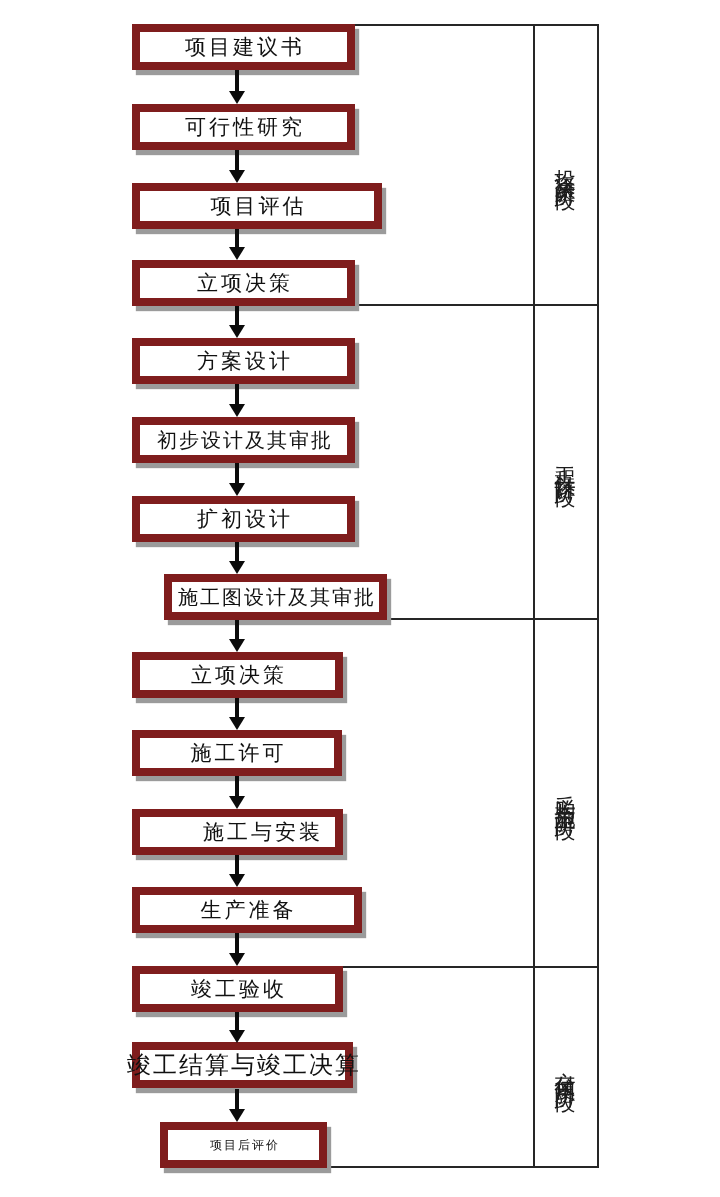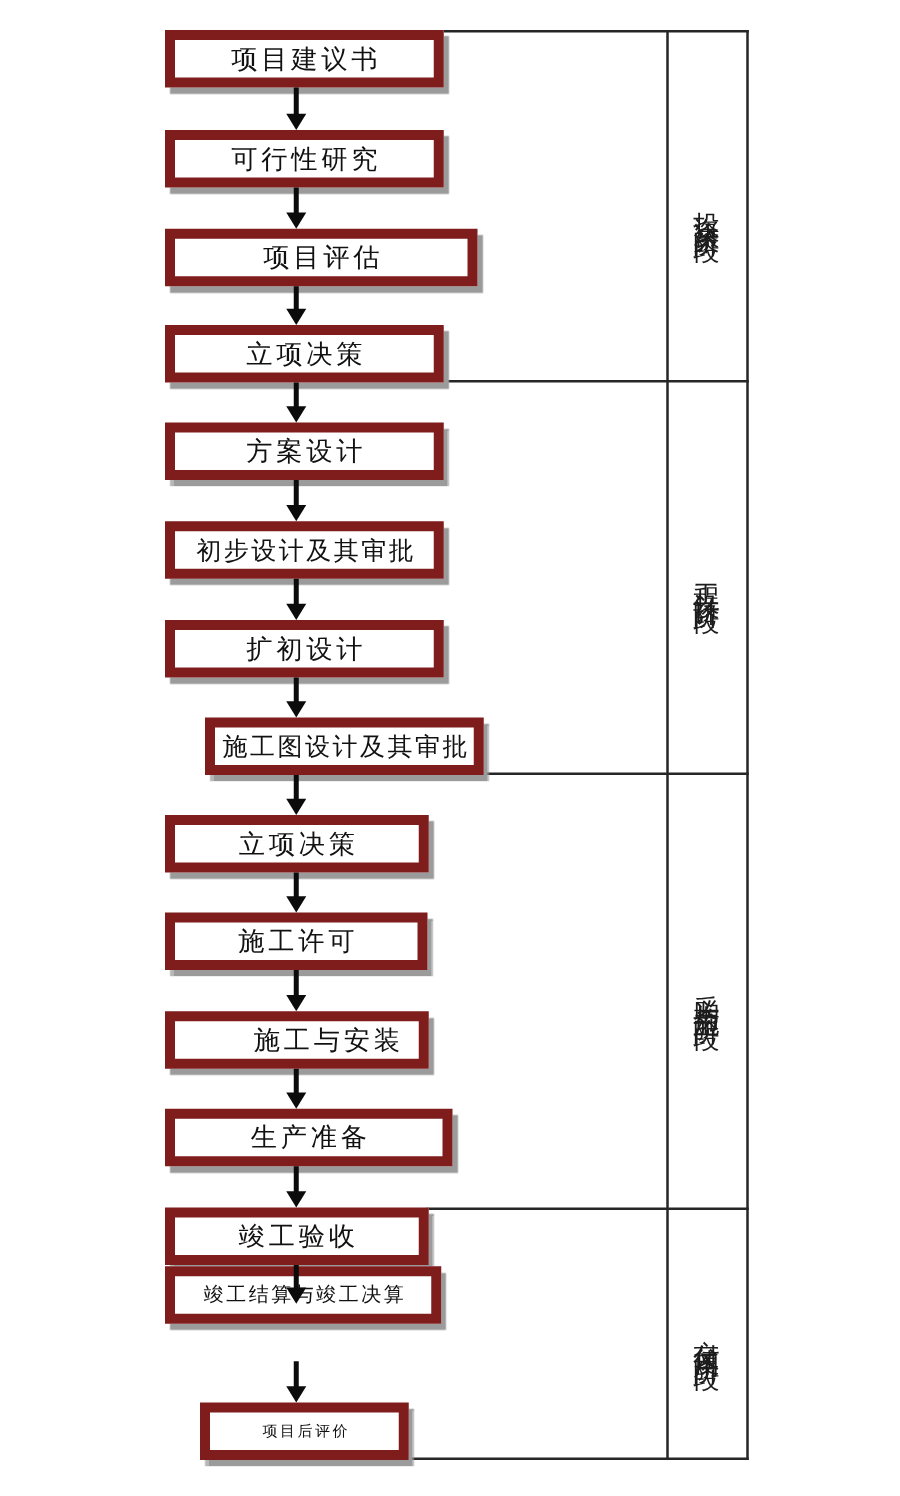--- a/index.html
+++ b/index.html
@@ -40,21 +40,21 @@
   .s4  { top: 260px;  left: 132px; width: 223px; }
   .s5  { top: 338px;  left: 132px; width: 223px; justify-content: center; }
   .s6  { top: 417px;  left: 132px; width: 223px; }
   .s7  { top: 496px;  left: 132px; width: 223px; }
   .s8  { top: 574px;  left: 132px; width: 223px; font-size: 20px; letter-spacing: 2px; margin-left: 32px; }
   .s9  { top: 652px;  left: 132px; width: 211px; }
   .s10 { top: 730px;  left: 132px; width: 210px; }
   .s11 { top: 809px;  left: 132px; width: 211px; padding-left: 48px; }
   .s12 { top: 887px;  left: 132px; width: 230px; }
   .s13 { top: 966px;  left: 132px; width: 211px; }
-  .s14 { top: 1013px; left: 132px; width: 221px; font-size: 16px; letter-spacing: 2px; }
+  .s14 { top: 1042px; left: 132px; width: 221px; font-size: 24px; letter-spacing: 2px; }
   .s15 { top: 1122px; left: 160px; width: 167px; font-size: 12px; letter-spacing: 2px; }
   .s6 { font-size: 20px; letter-spacing: 2px; }
 
   
   .arrow {
     position: absolute;
     left: 229px;
     width: 16px;
   }
   .arrow .stem {

